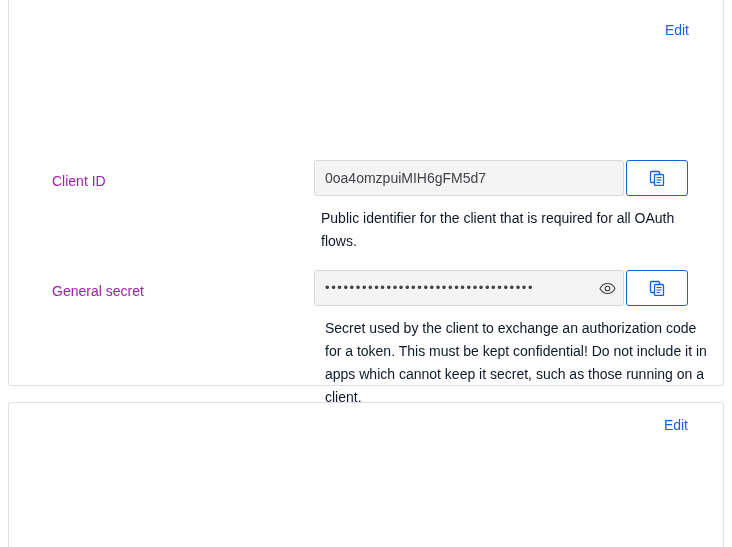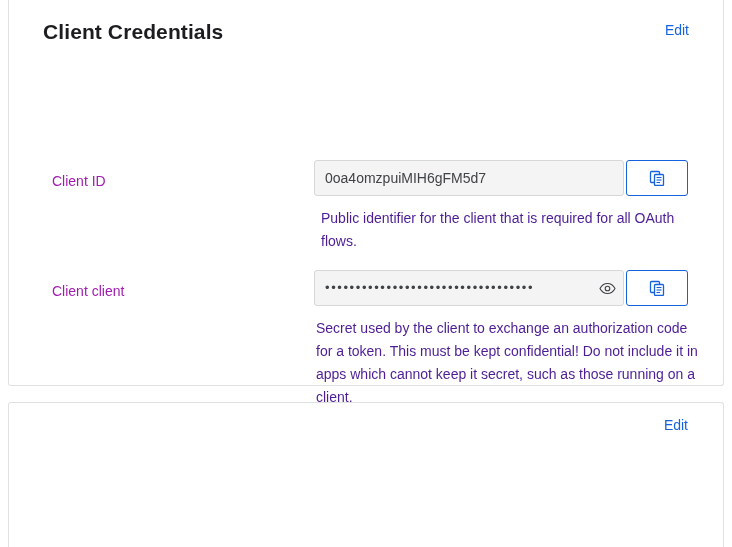--- a/index.html
+++ b/index.html
@@ -137,31 +137,30 @@
     display: flex;
     align-items: center;
     justify-content: center;
     cursor: pointer;
   }
   .copy-icon svg { display: block; }
   .field-desc {
     position: absolute;
     font-size: 14px;
     line-height: 23px;
-    color: #4c1d95;
+    color: #0f172a;
   }
 </style>
 </head>
 <body>
 
 <div class="page">
 
   <section class="panel" id="panel-credentials">
     <div class="panel-header">
-      <div class="panel-title">Client Credentials</div>
       <button class="edit-button">Edit</button>
     </div>
 
     <div class="field-row">
       <div class="field-label" style="top:109px;">Client ID</div>
       <div class="input-box" style="position:absolute; left:305px; top:98px; width:310px;">
         <span class="input-text">0oa4omzpuiMIH6gFM5d7</span>
       </div>
       <div class="copy-button" style="left:617px; top:98px;">
         <span class="copy-icon">
@@ -171,42 +170,42 @@
             <line x1="7.5" y1="7.5" x2="12.5" y2="7.5" stroke="#1662dd" stroke-width="1.1"></line>
             <line x1="7.5" y1="10" x2="12.5" y2="10" stroke="#1662dd" stroke-width="1.1"></line>
             <line x1="7.5" y1="12.5" x2="11" y2="12.5" stroke="#1662dd" stroke-width="1.1"></line>
           </svg>
         </span>
       </div>
       <div class="field-desc" style="left:312px; top:145px; width:382px;">Public identifier for the client that is required for all OAuth flows.</div>
     </div>
 
     <div class="field-row">
-      <div class="field-label" style="top:219px;">Client client</div>
+      <div class="field-label" style="top:219px;">General secret</div>
       <div class="input-box" style="position:absolute; left:305px; top:208px; width:310px; padding-right:6px;">
         <span class="secret-dots">••••••••••••••••••••••••••••••••••</span>
         <span class="eye-icon">
           <svg width="17" height="13" viewBox="0 0 17 13" fill="none" xmlns="http://www.w3.org/2000/svg">
             <path d="M1 6.5C2.7 3.2 5.4 1.5 8.5 1.5C11.6 1.5 14.3 3.2 16 6.5C14.3 9.8 11.6 11.5 8.5 11.5C5.4 11.5 2.7 9.8 1 6.5Z" stroke="#3f4246" stroke-width="1.1" fill="none"></path>
             <circle cx="8.5" cy="6.5" r="2.3" stroke="#3f4246" stroke-width="1.1" fill="none"></circle>
           </svg>
         </span>
       </div>
       <div class="copy-button" style="left:617px; top:208px;">
         <span class="copy-icon">
           <svg width="16" height="16" viewBox="0 0 16 16" fill="none" xmlns="http://www.w3.org/2000/svg">
             <rect x="1.5" y="1.5" width="9" height="11" rx="1" stroke="#1662dd" stroke-width="1.3" fill="#ffffff"></rect>
             <rect x="5.5" y="4.5" width="9" height="11" rx="1" stroke="#1662dd" stroke-width="1.3" fill="#ffffff"></rect>
             <line x1="7.5" y1="7.5" x2="12.5" y2="7.5" stroke="#1662dd" stroke-width="1.1"></line>
             <line x1="7.5" y1="10" x2="12.5" y2="10" stroke="#1662dd" stroke-width="1.1"></line>
             <line x1="7.5" y1="12.5" x2="11" y2="12.5" stroke="#1662dd" stroke-width="1.1"></line>
           </svg>
         </span>
       </div>
-      <div class="field-desc" style="left:307px; top:255px; width:390px;">Secret used by the client to exchange an authorization code for a token. This must be kept confidential! Do not include it in apps which cannot keep it secret, such as those running on a client.</div>
+      <div class="field-desc" style="left:316px; top:255px; width:390px;">Secret used by the client to exchange an authorization code for a token. This must be kept confidential! Do not include it in apps which cannot keep it secret, such as those running on a client.</div>
     </div>
   </section>
 
   <section class="panel" id="panel-general">
     <div class="panel-header">
       <button class="edit-button">Edit</button>
     </div>
 
     <div class="field-row">
       

